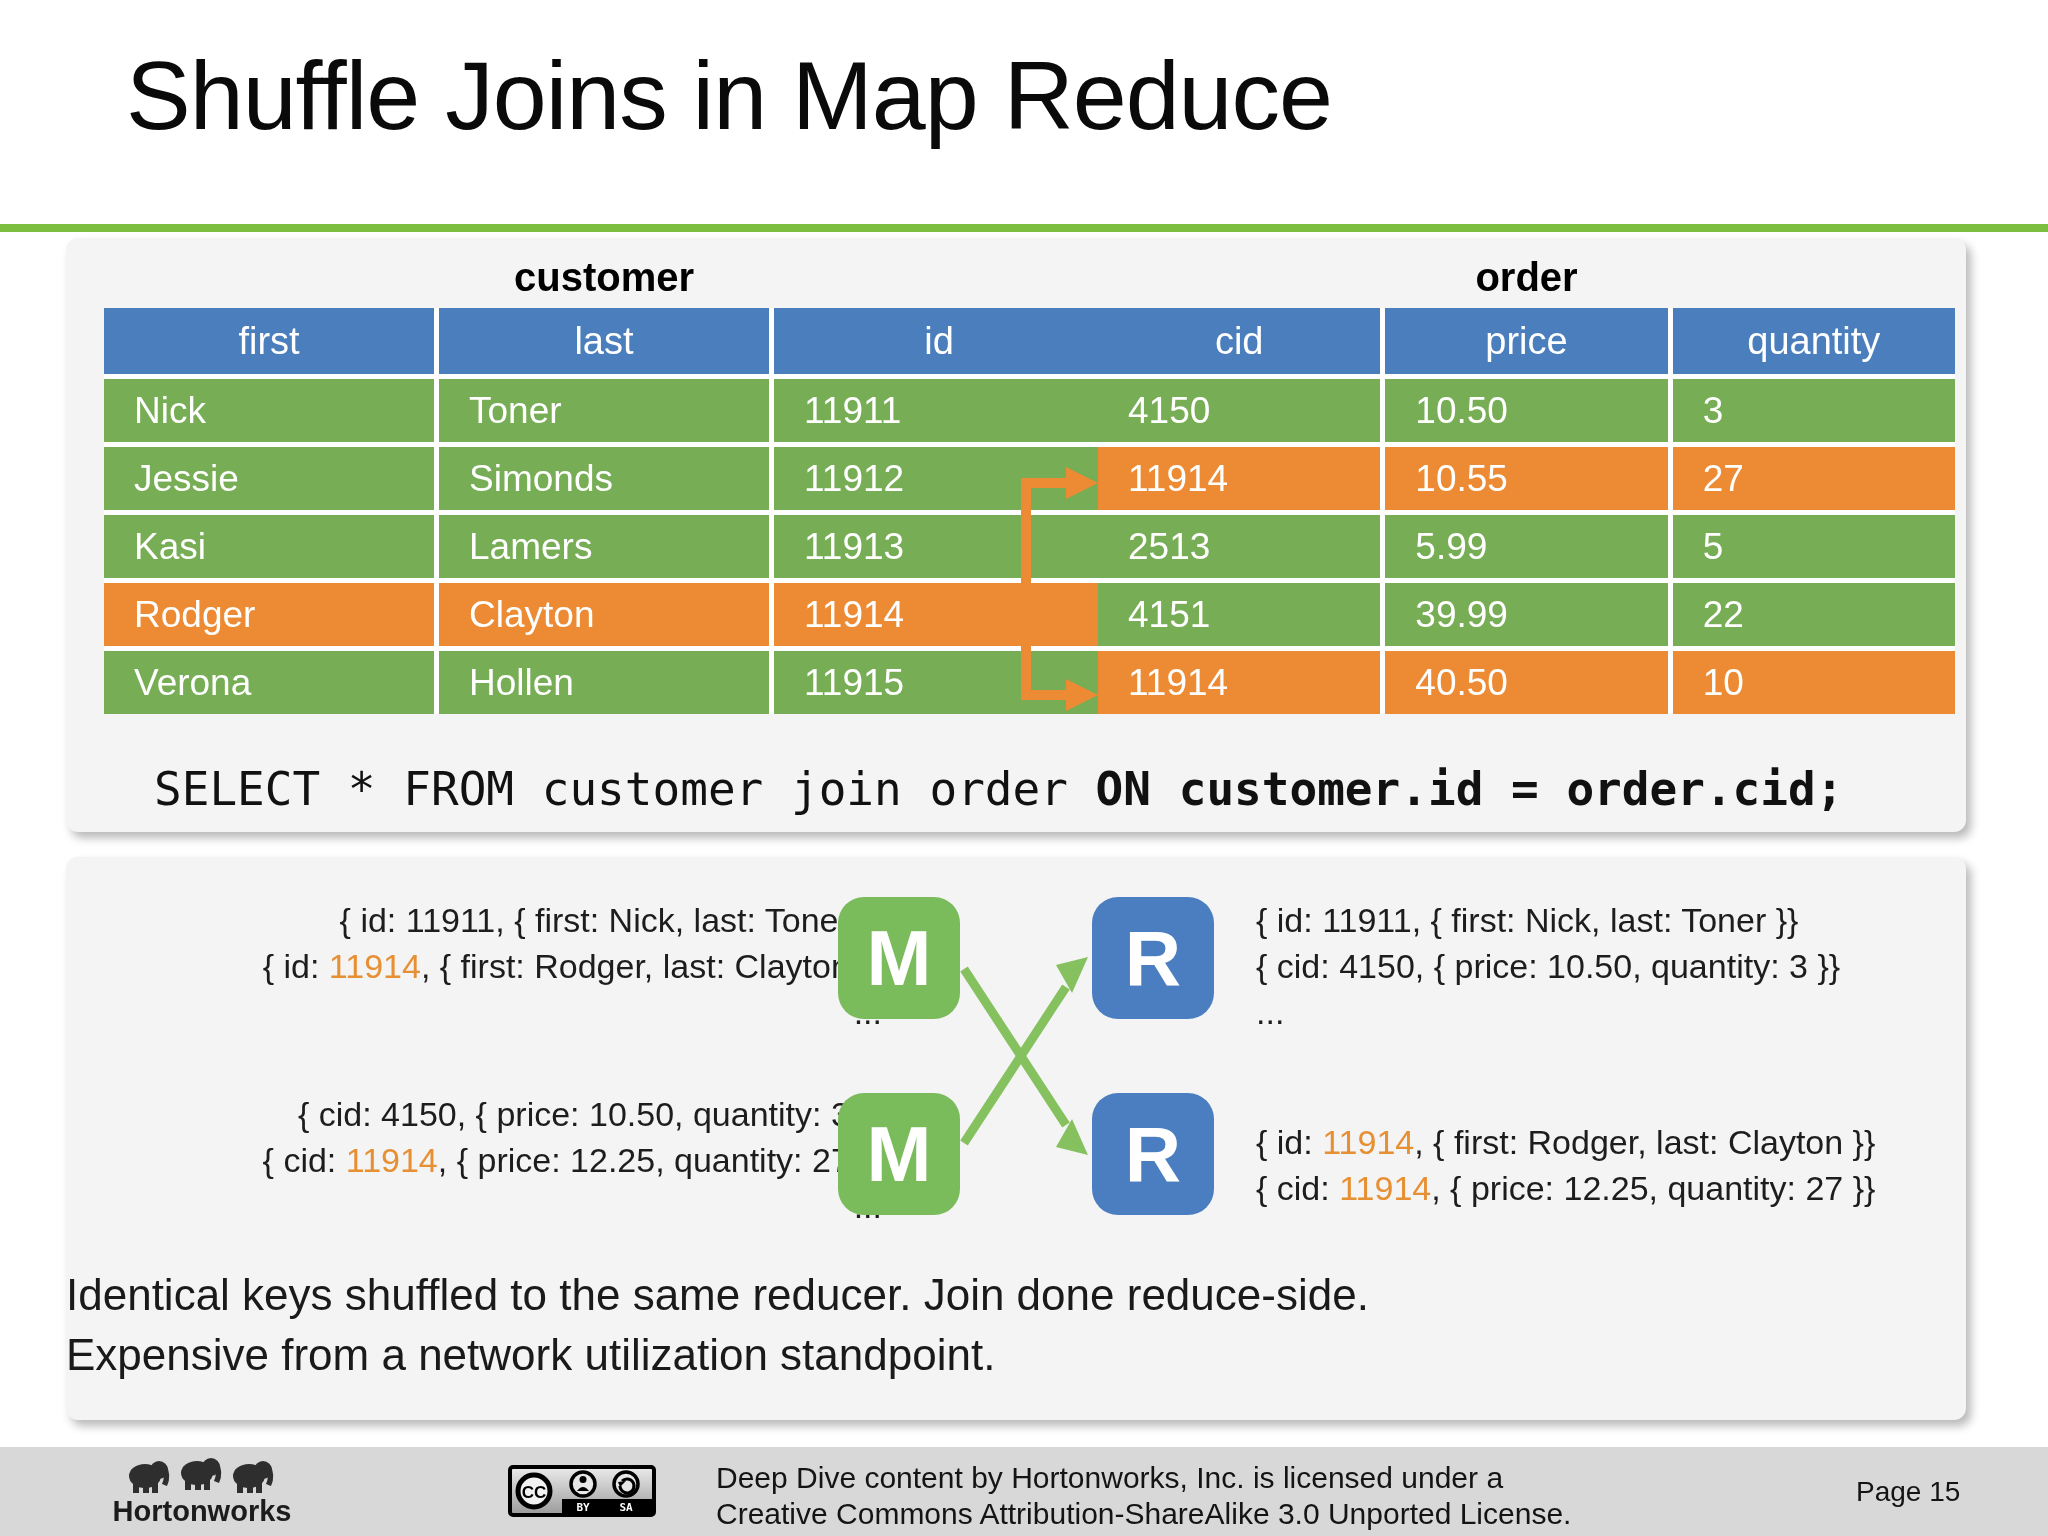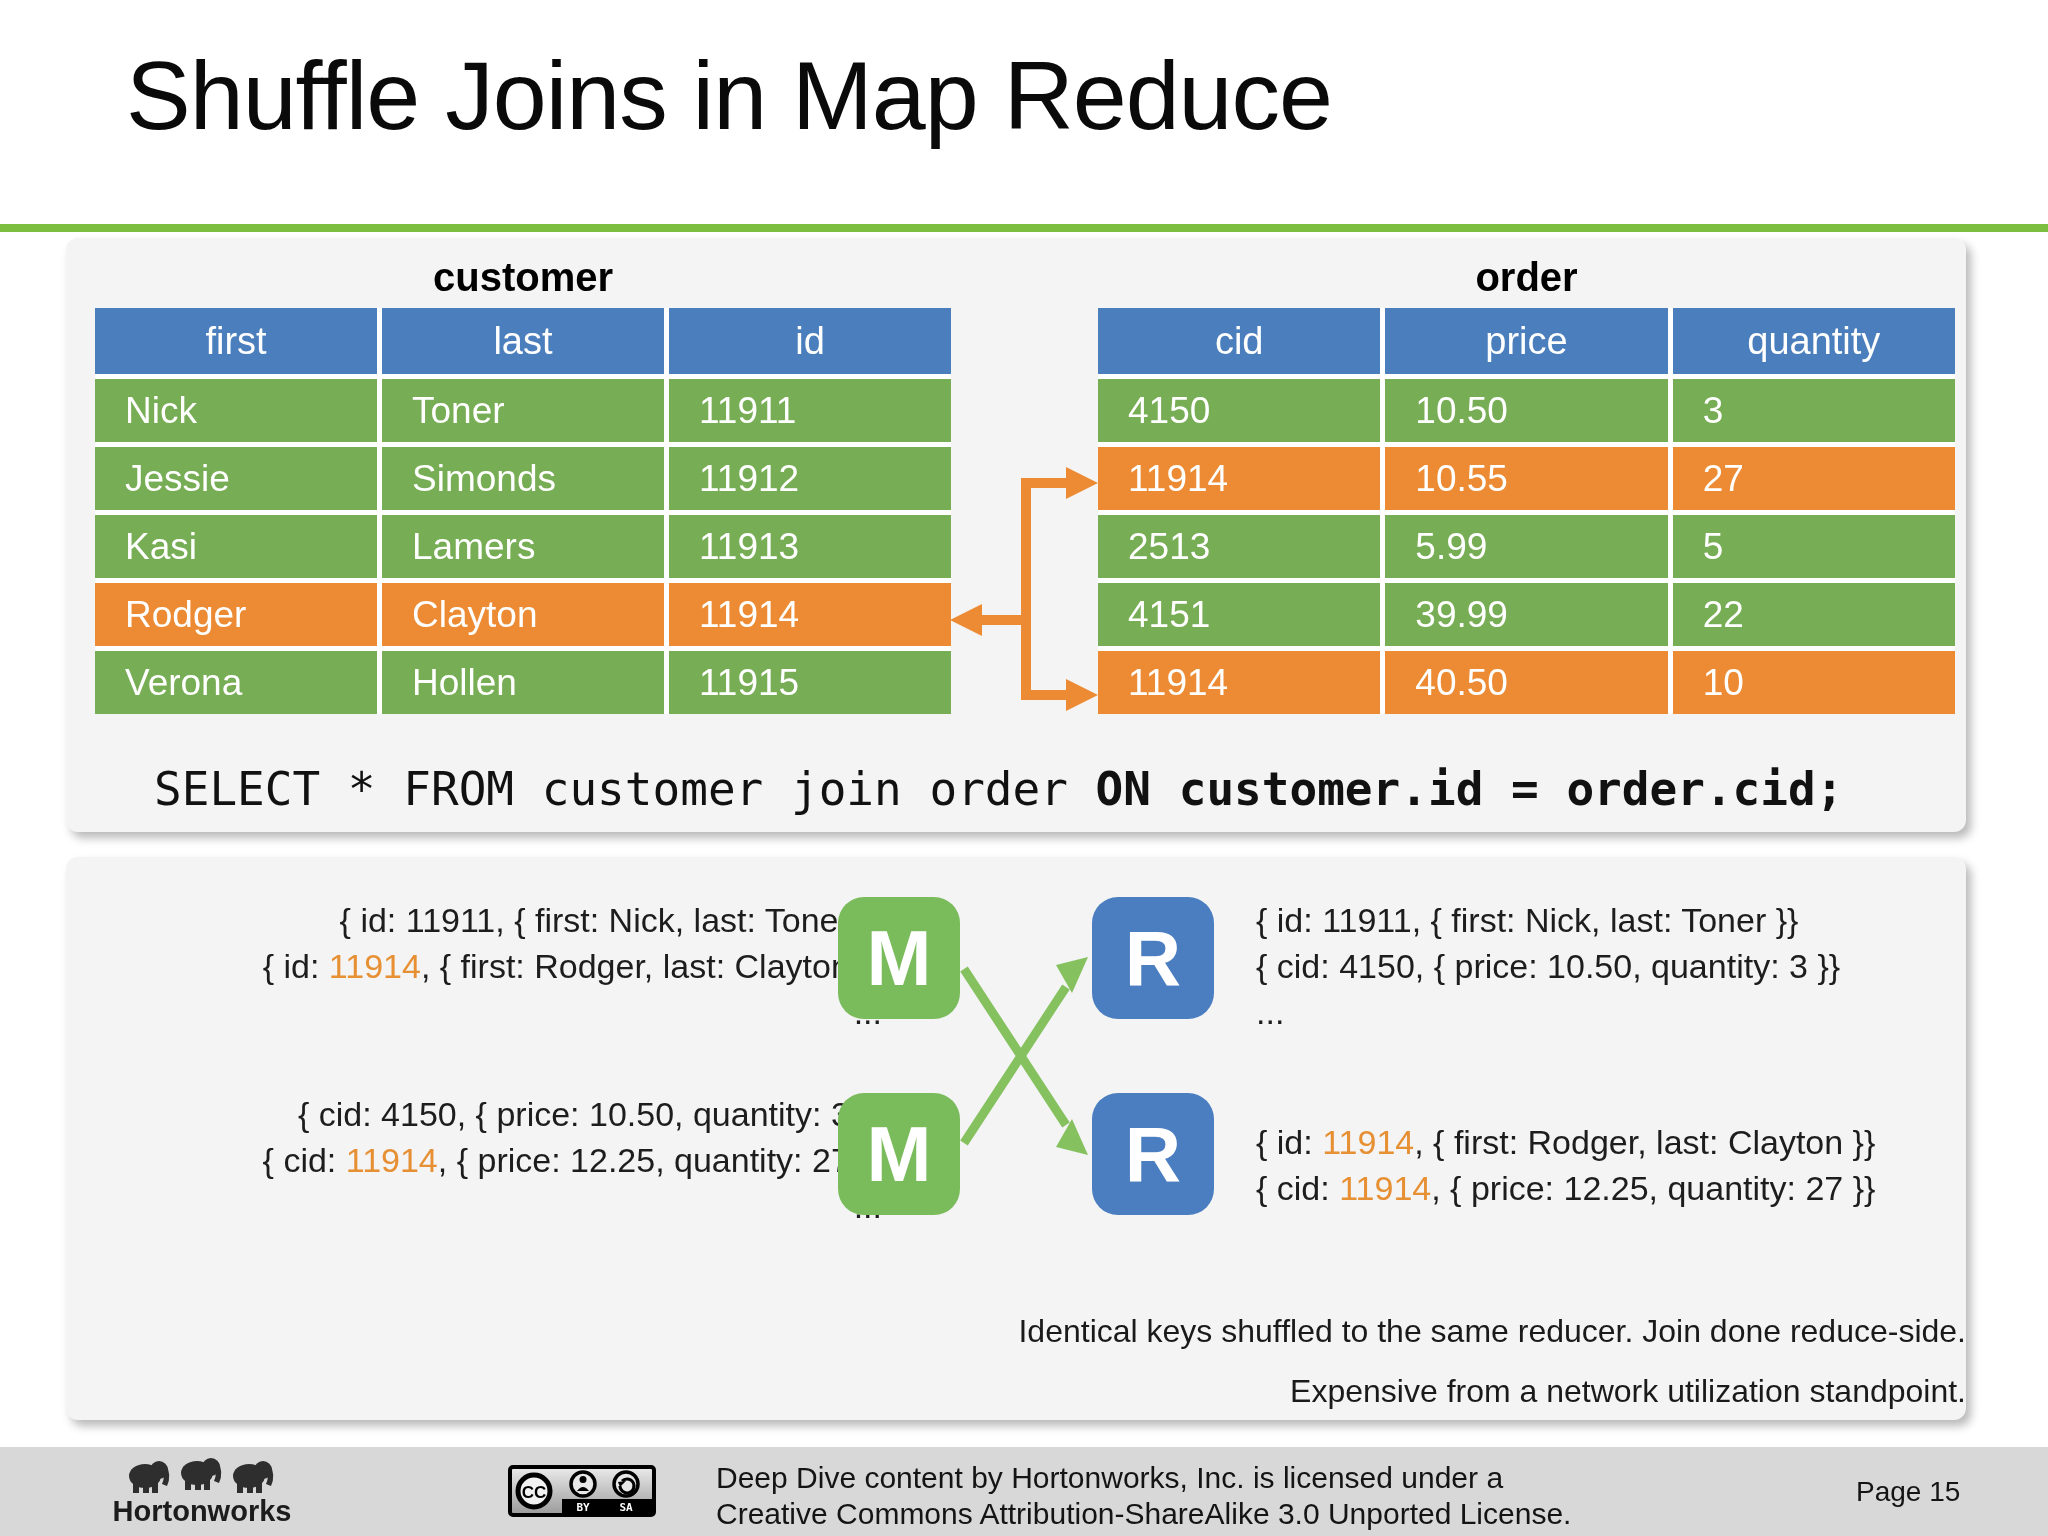--- a/index.html
+++ b/index.html
@@ -10,21 +10,21 @@
   
   #title{position:absolute;left:126px;top:40px;font-size:97px;color:#0a0a0a;letter-spacing:-1px;}
   #rule{position:absolute;left:0;top:224px;width:2048px;height:8px;background:#7CBE3F;}
   
   .panel{position:absolute;left:66px;width:1900px;background:#F4F4F5;border-radius:12px;
          box-shadow:5px 6px 10px rgba(0,0,0,0.28);}
   #panel1{top:238px;height:594px;}
   #panel2{top:857px;height:563px;}
   
   .tbl-group{position:absolute;top:8px;}
-  #customer-group{left:29px;width:856px;}
+  #customer-group{left:38px;width:1000px;}
   #order-group{left:1032px;width:857px;}
   .tbl-title{height:62px;display:flex;align-items:center;justify-content:center;
              font-size:40px;font-weight:700;color:#000;}
   .tbl{display:grid;grid-template-columns:1fr 1fr 1fr;gap:5px;background:#ffffff;}
   .cell{display:flex;align-items:center;color:#ffffff;font-size:37px;}
   .cell.th{height:66px;background:#4A7EBC;font-weight:400;justify-content:center;font-size:38px;}
   .cell.d{height:63px;padding-left:30px;text-align:center;}
   .cell.g{background:#77AD54;}
   .cell.o{background:#EC8B33;}
   
@@ -39,22 +39,22 @@
   #map1-io,#map2-io{left:40px;width:776px;text-align:right;}
   #map1-io{top:40px;} #map2-io{top:234px;}
   #reduce1-io,#reduce2-io{left:1190px;width:700px;text-align:left;}
   #reduce1-io{top:40px;} #reduce2-io{top:262px;}
   .node{position:absolute;width:122px;height:122px;border-radius:26px;color:#fff;
         font-size:78px;font-weight:700;display:flex;align-items:center;justify-content:center;}
   .node.map{background:#7ABB5B;}
   .node.reduce{background:#4A7EC0;}
   #m1{left:772px;top:40px;} #m2{left:772px;top:236px;}
   #r1{left:1026px;top:40px;} #r2{left:1026px;top:236px;}
-  #caption{position:absolute;left:0;top:444px;width:1900px;text-align:right;
-           font-size:32px;line-height:60px;color:#1a1a1a;}
+  #caption{position:absolute;left:0;top:408px;width:1900px;text-align:left;
+           font-size:44px;line-height:60px;color:#1a1a1a;}
   
   #footer{position:absolute;left:0;top:1447px;width:2048px;height:89px;background:#D8D8D8;}
   #logo{position:absolute;left:112px;top:5px;width:180px;text-align:center;}
   #logo-text{font-size:29px;font-weight:700;color:#1c1c1c;margin-top:-3px;}
   #cc-badge{position:absolute;left:508px;top:18px;}
   #license{position:absolute;left:716px;top:13px;font-size:30px;line-height:36px;color:#141414;}
   #page-label{position:absolute;left:1856px;top:29px;font-size:28px;color:#141414;}
 </style>
 </head>
 <body>

